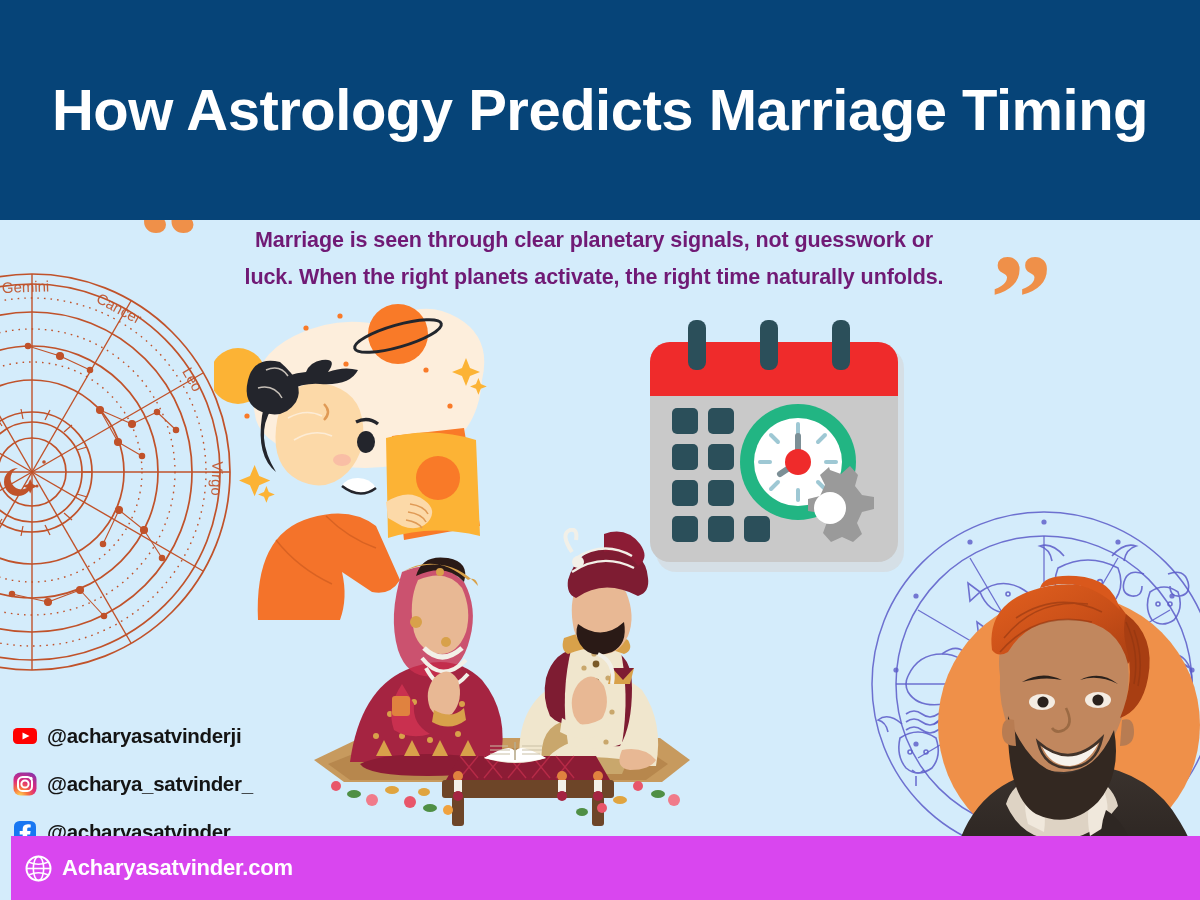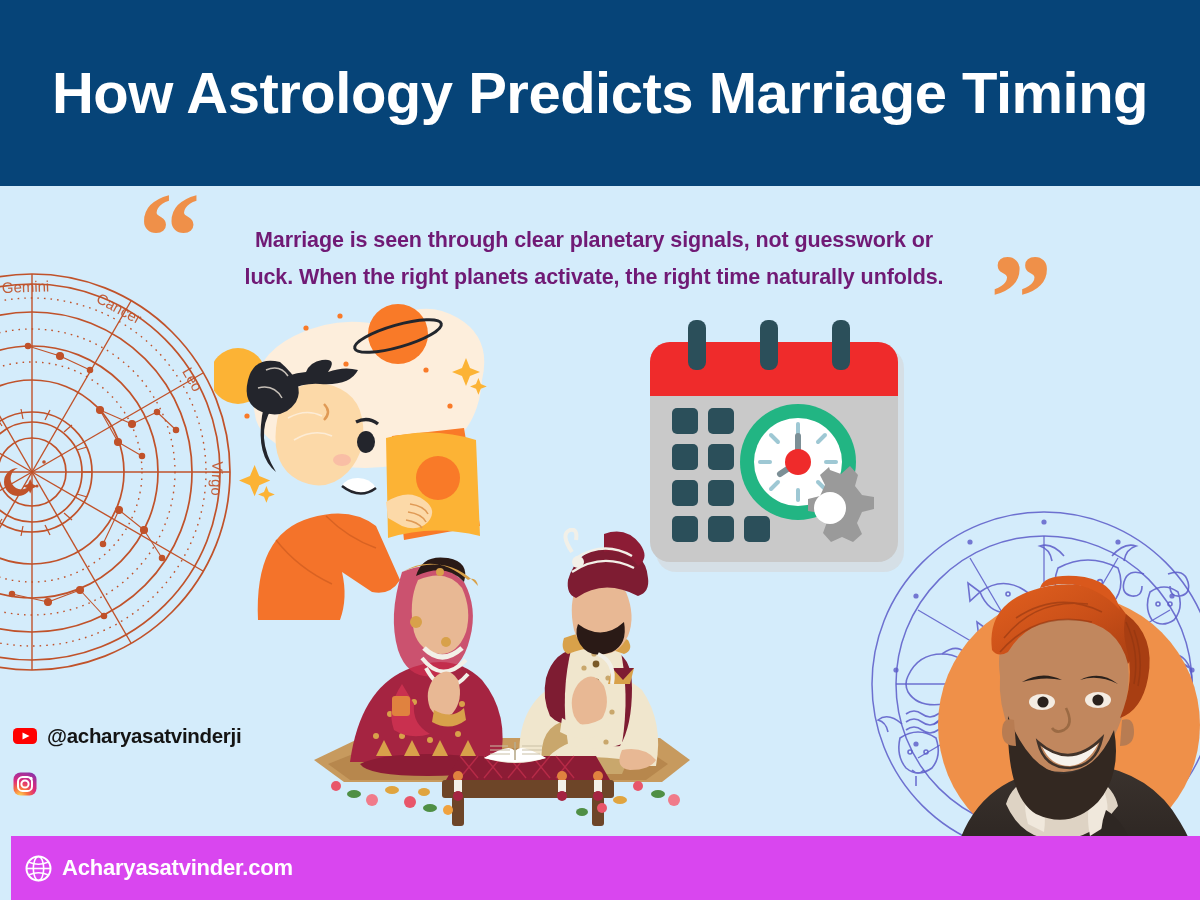--- a/index.html
+++ b/index.html
@@ -9,21 +9,21 @@
     font-family: "Liberation Sans", sans-serif;
     overflow: hidden; background: #ffffff;
   }
   #poster {
     position: relative; width: 1200px; height: 900px;
     background: #d4ecfb; overflow: hidden;
   }
 
   
   .header {
-    position: absolute; left: 0; top: 0; width: 1200px; height: 186px;
+    position: absolute; left: 0; top: 0; width: 1200px; height: 220px;
     background: #064478; z-index: 40;
     display: flex; align-items: center; justify-content: center;
   }
   .header-title {
     color: #ffffff; font-size: 58px; font-weight: bold; line-height: 1.07;
     text-align: center; letter-spacing: -0.5px; width: 1120px;
     font-family: "Liberation Sans", sans-serif;
   }
 
   
@@ -580,22 +580,30 @@
               <stop offset="28%" stop-color="#f9743c"></stop>
             <stop offset="58%" stop-color="#dd2a7b"></stop>
               <stop offset="100%" stop-color="#8134af"></stop>
           </radialGradient>
         </defs>
         <rect x="1.5" y="1.5" width="23" height="23" rx="7" fill="url(#igg)"></rect>
         <rect x="6" y="6" width="14" height="14" rx="4.6" fill="none" stroke="#ffffff" stroke-width="2"></rect>
         <circle cx="13" cy="13" r="3.6" fill="none" stroke="#ffffff" stroke-width="2"></circle>
         <circle cx="19" cy="7.2" r="1.5" fill="#ffffff"></circle>
       </svg>
+      <span class="social-handle">@acharya_satvinder_</span>
     </div>
 
+    <div class="social-row">
+      <svg class="social-icon" viewBox="0 0 26 26">
+        <rect x="2" y="2" width="22" height="22" rx="5.5" fill="#1877f2"></rect>
+        <path d="M15.2 24 v-8.6 h2.9 l0.5 -3.4 h-3.4 v-2.2 q0 -1.4 1.7 -1.4 h1.8 v-3 q-1 -0.2 -2.7 -0.2 q-3 0 -4.3 1.5 q-1 1.2 -1 3.2 v2.1 h-3 v3.4 h3 V24 z" fill="#ffffff"></path>
+      </svg>
+      <span class="social-handle">@acharyasatvinder</span>
+    </div>
 
 
   </div>
 
   <div class="footer">
     <div class="footer-site">
       <svg class="globe-icon" viewBox="0 0 27 27">
         <circle cx="13.5" cy="13.5" r="12" fill="none" stroke="#ffffff" stroke-width="2"></circle>
         <ellipse cx="13.5" cy="13.5" rx="5.2" ry="12" fill="none" stroke="#ffffff" stroke-width="1.6"></ellipse>
         <line x1="1.8" y1="13.5" x2="25.2" y2="13.5" stroke="#ffffff" stroke-width="1.6"></line>

